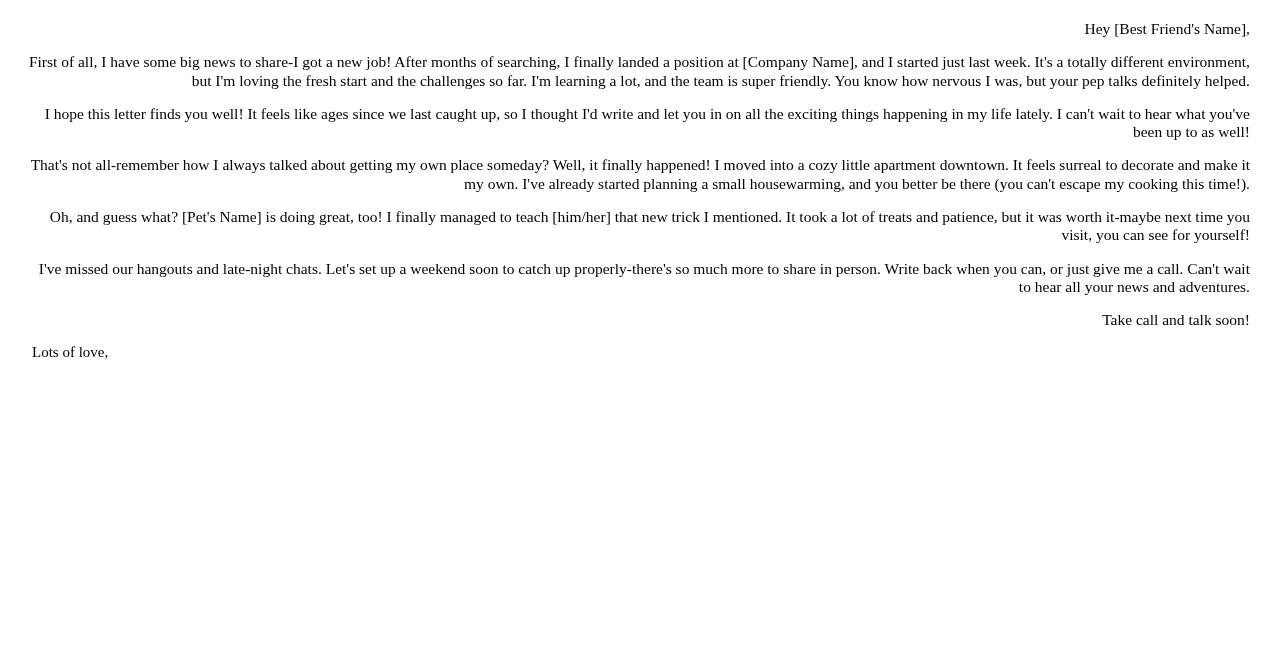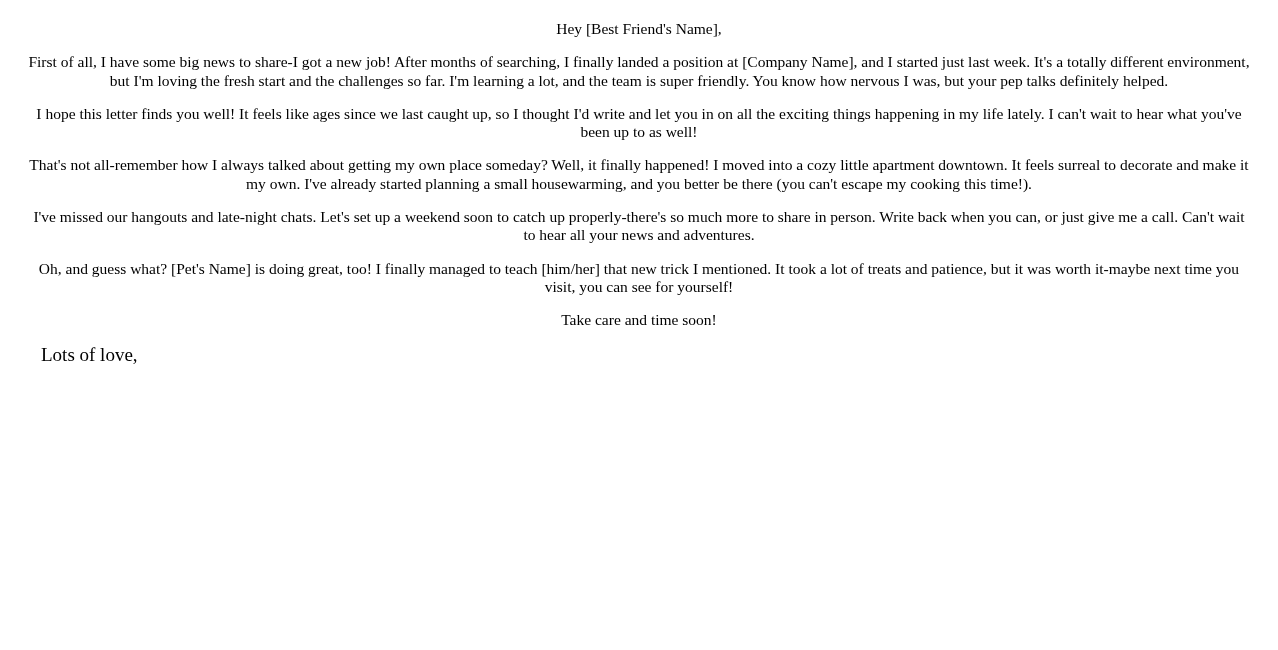--- a/index.html
+++ b/index.html
@@ -17,51 +17,51 @@
   .letter {
     padding: 20px 28px 0 28px;
     box-sizing: border-box;
     width: 1278px;
   }
   .para {
     font-size: 15.5px;
     line-height: 1.18;
     margin: 0 0 15px 0;
     max-width: 1222px;
-    text-align: center;
+    text-align: right;
   }
   .para:last-child {
     margin-bottom: 0;
   }
   .signature {
-    font-size: 19px;
+    font-size: 15px;
     line-height: 1.18;
-    margin: 13px;
+    margin: 4px;
     max-width: 1222px;
   }
   .signature .line {
     display: block;
   }
 </style>
 </head>
 <body>
 
 <div class="letter">
 
   <p class="para">Hey [Best Friend's Name],</p>
 
   <p class="para">First of all, I have some big news to share-I got a new job! After months of searching, I finally landed a position at [Company Name], and I started just last week. It's a totally different environment, but I'm loving the fresh start and the challenges so far. I'm learning a lot, and the team is super friendly. You know how nervous I was, but your pep talks definitely helped.</p>
 
   <p class="para">I hope this letter finds you well! It feels like ages since we last caught up, so I thought I'd write and let you in on all the exciting things happening in my life lately. I can't wait to hear what you've been up to as well!</p>
 
   <p class="para">That's not all-remember how I always talked about getting my own place someday? Well, it finally happened! I moved into a cozy little apartment downtown. It feels surreal to decorate and make it my own. I've already started planning a small housewarming, and you better be there (you can't escape my cooking this time!).</p>
 
+  <p class="para">Oh, and guess what? [Pet's Name] is doing great, too! I finally managed to teach [him/her] that new trick I mentioned. It took a lot of treats and patience, but it was worth it-maybe next time you visit, you can see for yourself!</p>
+
   <p class="para">I've missed our hangouts and late-night chats. Let's set up a weekend soon to catch up properly-there's so much more to share in person. Write back when you can, or just give me a call. Can't wait to hear all your news and adventures.</p>
 
-  <p class="para">Oh, and guess what? [Pet's Name] is doing great, too! I finally managed to teach [him/her] that new trick I mentioned. It took a lot of treats and patience, but it was worth it-maybe next time you visit, you can see for yourself!</p>
-
-  <p class="para">Take care and time soon!</p>
+  <p class="para">Take call and talk soon!</p>
 
   <div class="signature">
     <span class="line">Lots of love,</span>
   </div>
 
 </div>
 
 </body></html>

